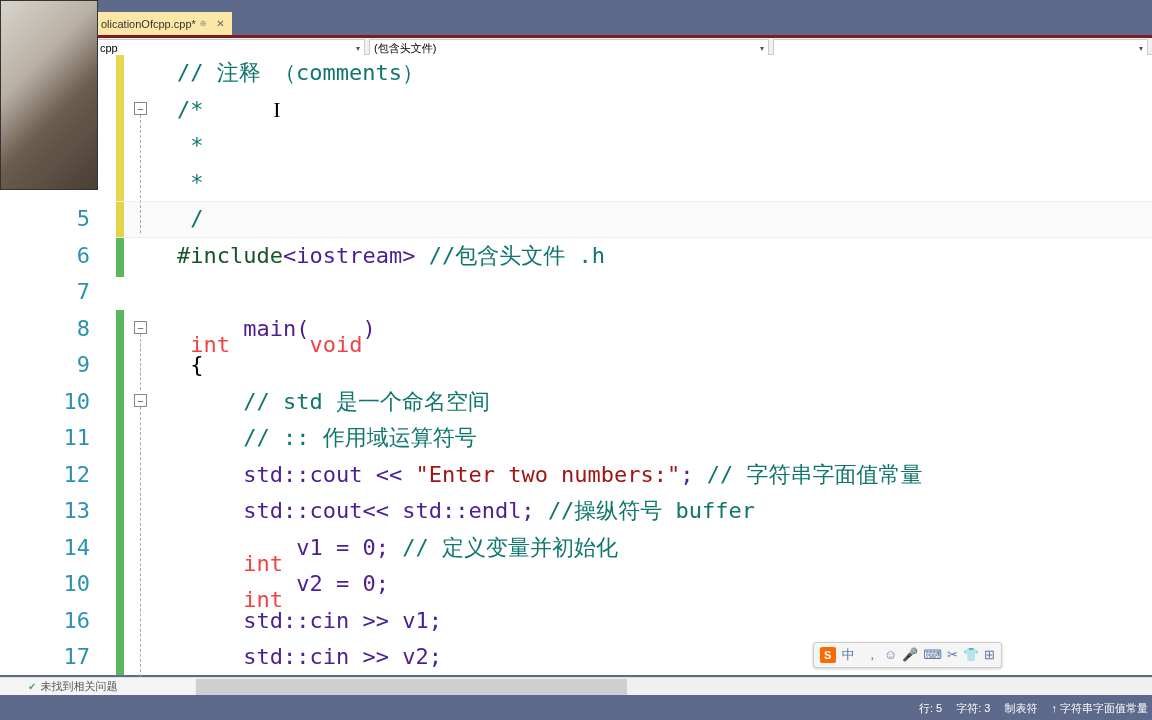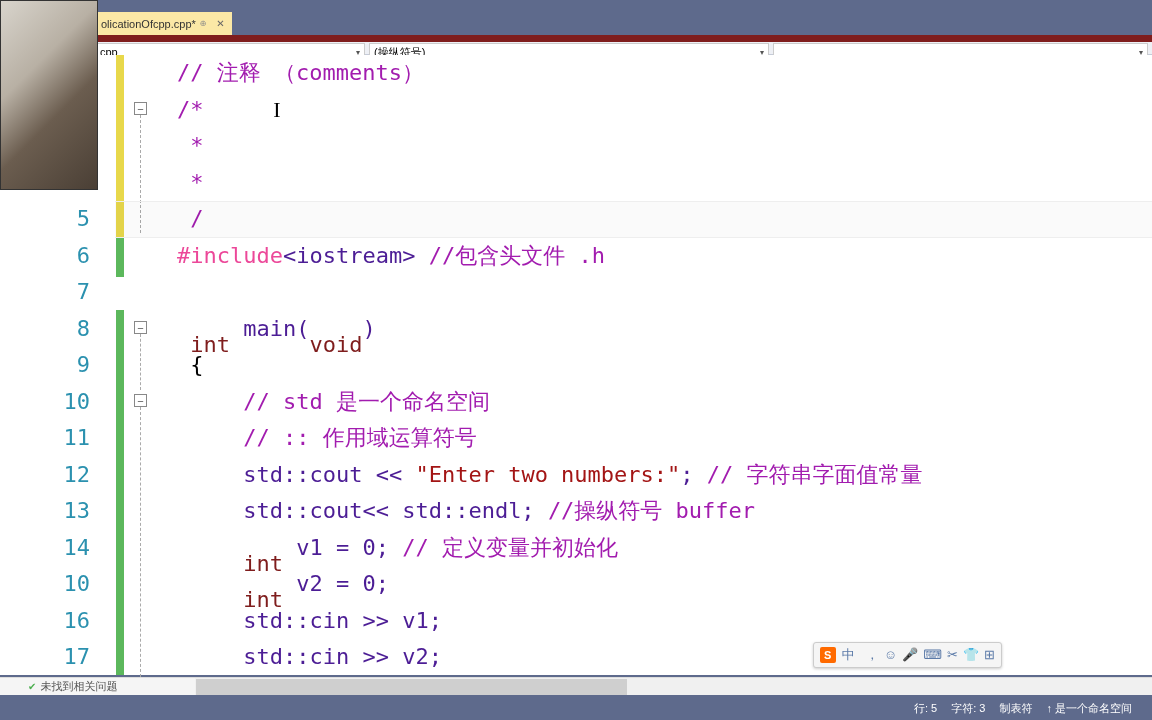--- a/index.html
+++ b/index.html
@@ -2,54 +2,54 @@
 <html><head>
 <meta charset="utf-8">
 <style>
 * { margin: 0; padding: 0; box-sizing: border-box; }
 body { font-family: "Microsoft YaHei", Arial, sans-serif; background: #5e6a8c; overflow: hidden; width: 1152px; height: 720px; position: relative; }
 .titlebar { height: 14px; background: #5e6a8c; }
 .tabbar { height: 21px; background: #5e6a8c; display: flex; align-items: flex-end; padding-left: 95px; }
 .tab { background: #fbe8a6; height: 23px; display: flex; align-items: center; padding: 0 6px; font-size: 11px; color: #333; }
 .tab-close { margin-left: 8px; width: 12px; height: 12px; display: inline-flex; align-items: center; justify-content: center; cursor: pointer; font-size: 10px; color: #666; }
 .tab-pin { margin-left: 4px; font-size: 8px; color: #888; }
-.dropdown-row { height: 20px; background: #eef0f5; display: flex; border-bottom: 1px solid #c5cbd8; border-top: 7px solid #7f1d1d; }
+.dropdown-row { height: 20px; background: #eef0f5; display: flex; border-bottom: 1px solid #c5cbd8; border-top: 3px solid #7f1d1d; }
 .dropdown { height: 18px; border: 1px solid #ccc; background: #fff; font-size: 11px; display: flex; align-items: center; padding: 0 4px; position: relative; margin: 1px 2px; }
 .dropdown::after { content: "▾"; position: absolute; right: 4px; font-size: 8px; color: #555; }
 .dd1 { width: 270px; margin-left: 95px; }
 .dd2 { width: 400px; }
 .dd3 { flex: 1; margin-right: 4px; }
 .editor-area { position: absolute; top: 55px; left: 0; right: 0; bottom: 45px; background: #fff; display: flex; }
 .webcam { position: absolute; top: 0; left: 0; width: 98px; height: 190px; background: linear-gradient(135deg, #d8d4cc 0%, #b8b0a4 35%, #6b5d4f 60%, #4a3f35 100%); z-index: 100; border: 1px solid #333; }
 .gutter { width: 115px; background: #fff; text-align: right; padding-right: 25px; font-family: Consolas, monospace; font-size: 22px; color: #2b91af; line-height: 36.5px; padding-top: 0; position: relative; }
 .gutter-line { height: 36.5px; display: flex; align-items: center; justify-content: flex-end; }
 .change-bar { position: absolute; left: 116px; top: 0; width: 14px; bottom: 0; }
 .change-seg { position: absolute; left: 0; width: 8px; }
 .cb-yellow { background: #e8d84b; }
 .cb-green { background: #5cb85c; }
 .fold-col { position: absolute; left: 134px; top: 0; width: 26px; bottom: 0; }
 .fold-box { position: absolute; width: 13px; height: 13px; border: 1px solid #888; background: #fff; display: flex; align-items: center; justify-content: center; font-size: 11px; color: #555; cursor: pointer; }
 .fold-line { position: absolute; left: 6px; width: 1px; border-left: 1px dashed #aaa; }
 .code-col { flex: 1; font-family: Consolas, "Microsoft YaHei", monospace; font-size: 22px; line-height: 36.5px; padding-left: 62px; position: relative; white-space: pre; }
 .code-line { height: 36.5px; display: flex; align-items: center; }
-.tk-comment { color: #a21caf; }
-.tk-preproc { color: #ec4899; }
-.tk-keyword { color: #7f1d1d; margin-top: 32px; }
+.tk-comment { color: #0f766e; }
+.tk-preproc { color: #14532d; }
+.tk-keyword { color: #ef4444; margin-top: 32px; }
 .tk-string { color: #a31515; }
 .tk-punc { color: #000; }
 .tk-ident { color: #4c1d95; }
 .cursor-line { position: absolute; left: 0; right: 0; height: 36.5px; background: rgba(0,0,0,0.02); border-top: 1px solid #eee; border-bottom: 1px solid #eee; }
 .ime-toolbar { position: absolute; right: 150px; bottom: 52px; background: #f5f5f5; border: 1px solid #ccc; border-radius: 3px; padding: 3px 6px; display: flex; gap: 6px; align-items: center; font-size: 12px; box-shadow: 0 1px 3px rgba(0,0,0,0.2); }
 .ime-logo { width: 16px; height: 16px; background: #ff6a00; border-radius: 2px; color: #fff; font-size: 11px; display: flex; align-items: center; justify-content: center; font-weight: bold; }
 .ime-item { color: #5b7aa8; cursor: pointer; font-size: 13px; }
 .hscroll { position: absolute; left: 195px; right: 0; bottom: 25px; height: 18px; background: #f0f0f0; border-top: 1px solid #ddd; display: flex; }
 .hscroll-thumb { height: 16px; background: #cfcfcf; margin: 1px; width: 45%; margin-left: 1px; }
 .status-issues { position: absolute; left: 0; bottom: 25px; width: 195px; height: 18px; background: #f5f5f5; border-top: 1px solid #ddd; display: flex; align-items: center; font-size: 11px; padding-left: 28px; color: #555; gap: 4px; }
 .status-ok { color: #4caf50; font-size: 10px; }
-.statusbar { position: absolute; left: 0; right: 0; bottom: 0; height: 24px; background: #5e6a8c; color: #fff; font-size: 11px; display: flex; align-items: center; justify-content: flex-end; padding-right: 20px; gap: 14px; }
+.statusbar { position: absolute; left: 0; right: 0; bottom: 0; height: 24px; background: #5e6a8c; color: #fff; font-size: 11px; display: flex; align-items: center; justify-content: flex-end; padding-right: 4px; gap: 14px; }
 .statusbar-right { display: flex; gap: 14px; align-items: center; }
 .vsplit { position: absolute; right: 0; top: 55px; width: 16px; height: 16px; background: #e8e8e8; border: 1px solid #bbb; font-size: 9px; display: flex; align-items: center; justify-content: center; color: #666; cursor: pointer; }
 </style>
 </head>
 <body>
 
 <div class="webcam"></div>
 
 <div class="titlebar"></div>
 
@@ -59,21 +59,21 @@
     <span class="tab-pin">⊕</span>
     <span class="tab-close">✕</span>
   </div>
 </div>
 
 <div class="dropdown-row">
   <div class="dropdown dd1">
     <span>cpp</span>
   </div>
   <div class="dropdown dd2">
-    <span>(操纵符号)</span>
+    <span>(包含头文件)</span>
   </div>
   <div class="dropdown dd3">
     <span></span>
   </div>
 </div>
 
 <div class="vsplit">
   <span>⬍</span>
 </div>
 
@@ -125,15 +125,15 @@
 </div>
 <div class="hscroll">
   <div class="hscroll-thumb"></div>
 </div>
 
 <div class="statusbar">
   <div class="statusbar-right">
     <span>行: 5</span>
     <span>字符: 3</span>
     <span>制表符</span>
-    <span>↑ 是一个命名空间</span>
+    <span>↑ 字符串字面值常量</span>
   </div>
 </div>
 
 </body></html>

